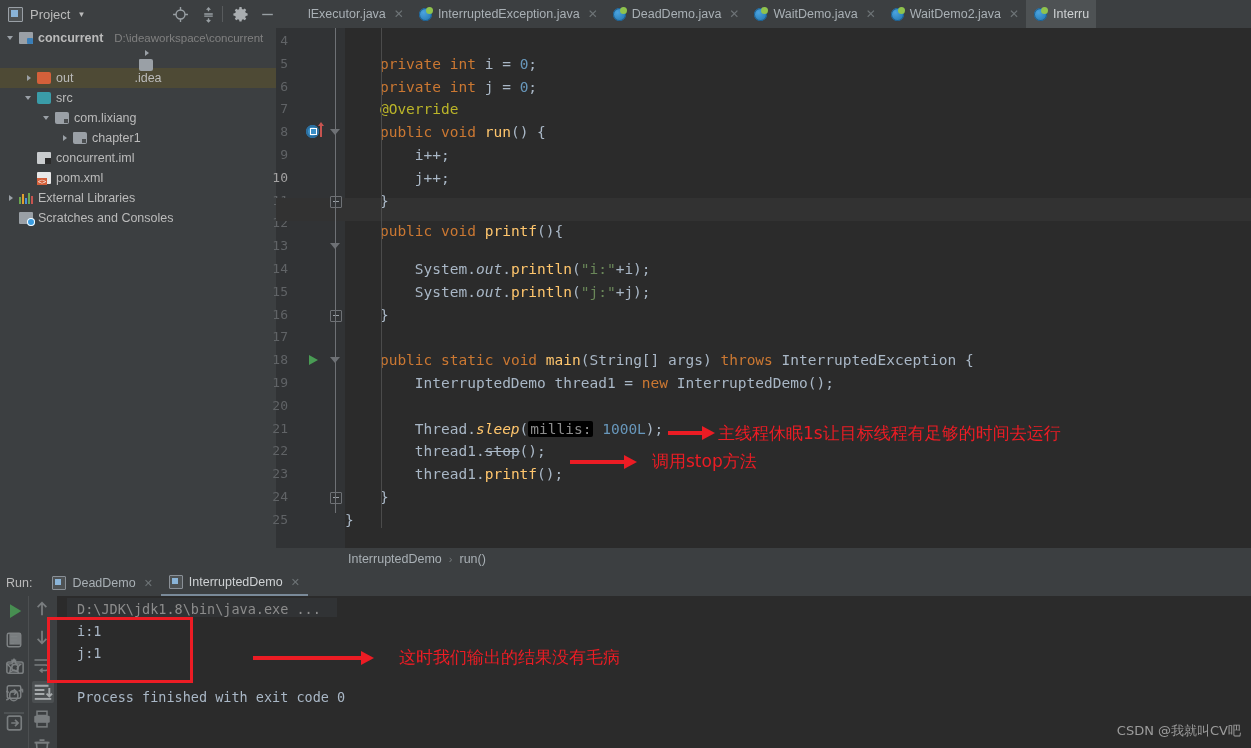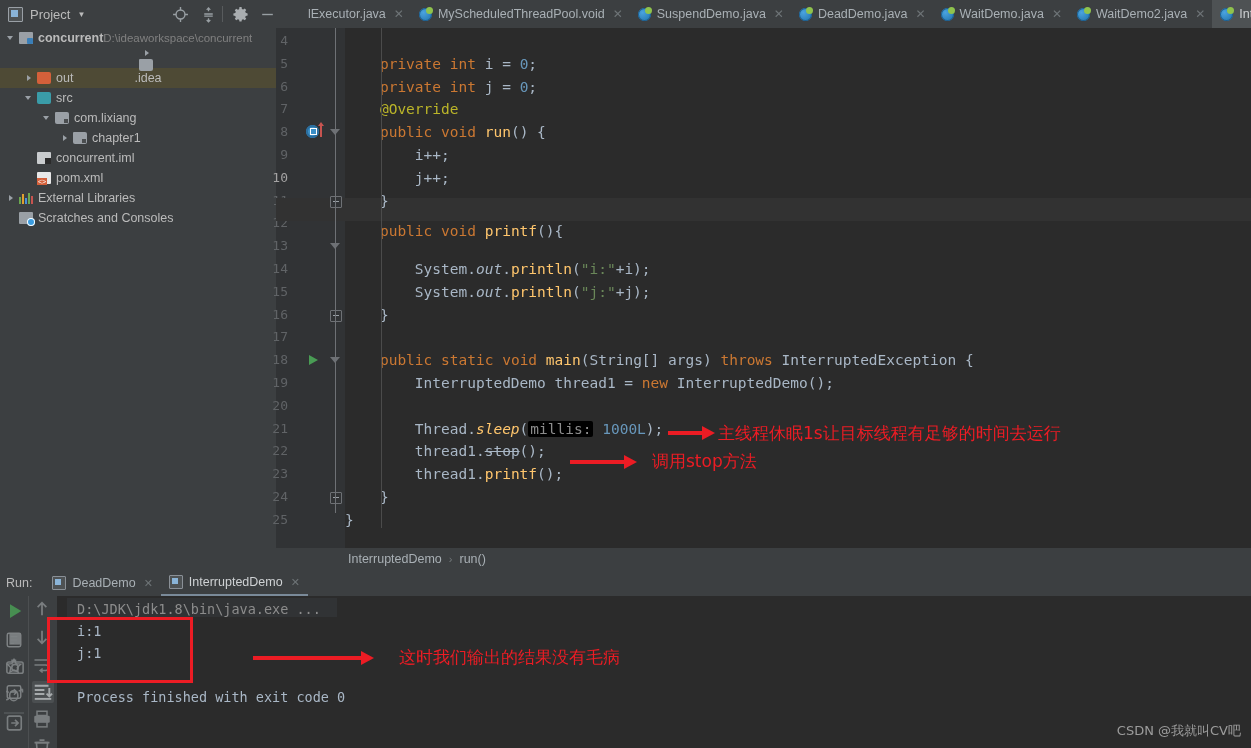--- a/index.html
+++ b/index.html
@@ -47,21 +47,21 @@
   .fico.mod{background:#9aa0a6;border-radius:1px;}
   .fico.mod:after{content:"";position:absolute;right:0;bottom:0;width:6px;height:6px;background:#3a7fb8;border-radius:1px;}
   .fico.xml{background:#e8e8e8;border-radius:1px;}
   .fico.xml:after{content:"<>";position:absolute;left:0;bottom:-1px;font-size:7px;color:#fff;background:#d4603a;padding:0 1px;line-height:7px;}
   .fico.iml{background:#c9ccce;border-radius:1px;}
   .fico.iml:after{content:"";position:absolute;right:0;bottom:0;width:6px;height:6px;background:#2b2b2b;}
   .libico{width:14px;height:12px;flex:none;margin-right:5px;display:flex;align-items:flex-end;gap:1px;}
   .libico i{display:block;width:2px;background:#6aa84f;}
   .scico{width:14px;height:12px;flex:none;margin-right:5px;position:relative;background:#9aa0a6;border-radius:1px;}
   .scico:after{content:"";position:absolute;right:-2px;bottom:-2px;width:8px;height:8px;border-radius:50%;background:#3a9ce0;box-shadow:inset 0 0 0 1px #fff;}
-  .path{color:#808080;font-size:11.5px;margin-left:0;}
+  .path{color:#808080;font-size:11.5px;margin-left:11px;}
   .bold{font-weight:bold;}
 
   
   #editor{position:absolute;left:276px;top:28px;width:975px;height:520px;background:#2b2b2b;}
   #gutter{position:absolute;left:0;top:0;width:68px;height:520px;background:#313335;}
   #gutline{position:absolute;left:68px;top:0;width:1px;height:520px;background:#313335;}
   .ln{position:absolute;right:56px;width:42px;text-align:right;font-size:13px;color:#606366;line-height:22.8px;height:22.8px;font-family:"DejaVu Sans Mono",monospace;}
   .ln.cur{color:#a4a3a3;}
   #codearea{position:absolute;left:69px;top:0;width:906px;height:520px;}
   .cl{position:absolute;left:0;font-size:14.5px;line-height:22.8px;height:22.8px;white-space:pre;font-family:"DejaVu Sans Mono",monospace;color:#a9b7c6;}
@@ -153,26 +153,21 @@
   </svg>
 
   <div id="tabs">
       <div class="tab">
         <span class="jicon" style="visibility: hidden;"></span>
         <span>lExecutor.java</span>
         <span class="xc"></span>
       </div>
       <div class="tab">
         <span class="jicon"></span>
-        <span>MyScheduledThreadPool.void</span>
-        <span class="xc"></span>
-      </div>
-      <div class="tab">
-        <span class="jicon"></span>
-        <span>SuspendDemo.java</span>
+        <span>InterruptedException.java</span>
         <span class="xc"></span>
       </div>
       <div class="tab">
         <span class="jicon"></span>
         <span>DeadDemo.java</span>
         <span class="xc"></span>
       </div>
       <div class="tab">
         <span class="jicon"></span>
         <span>WaitDemo.java</span>

